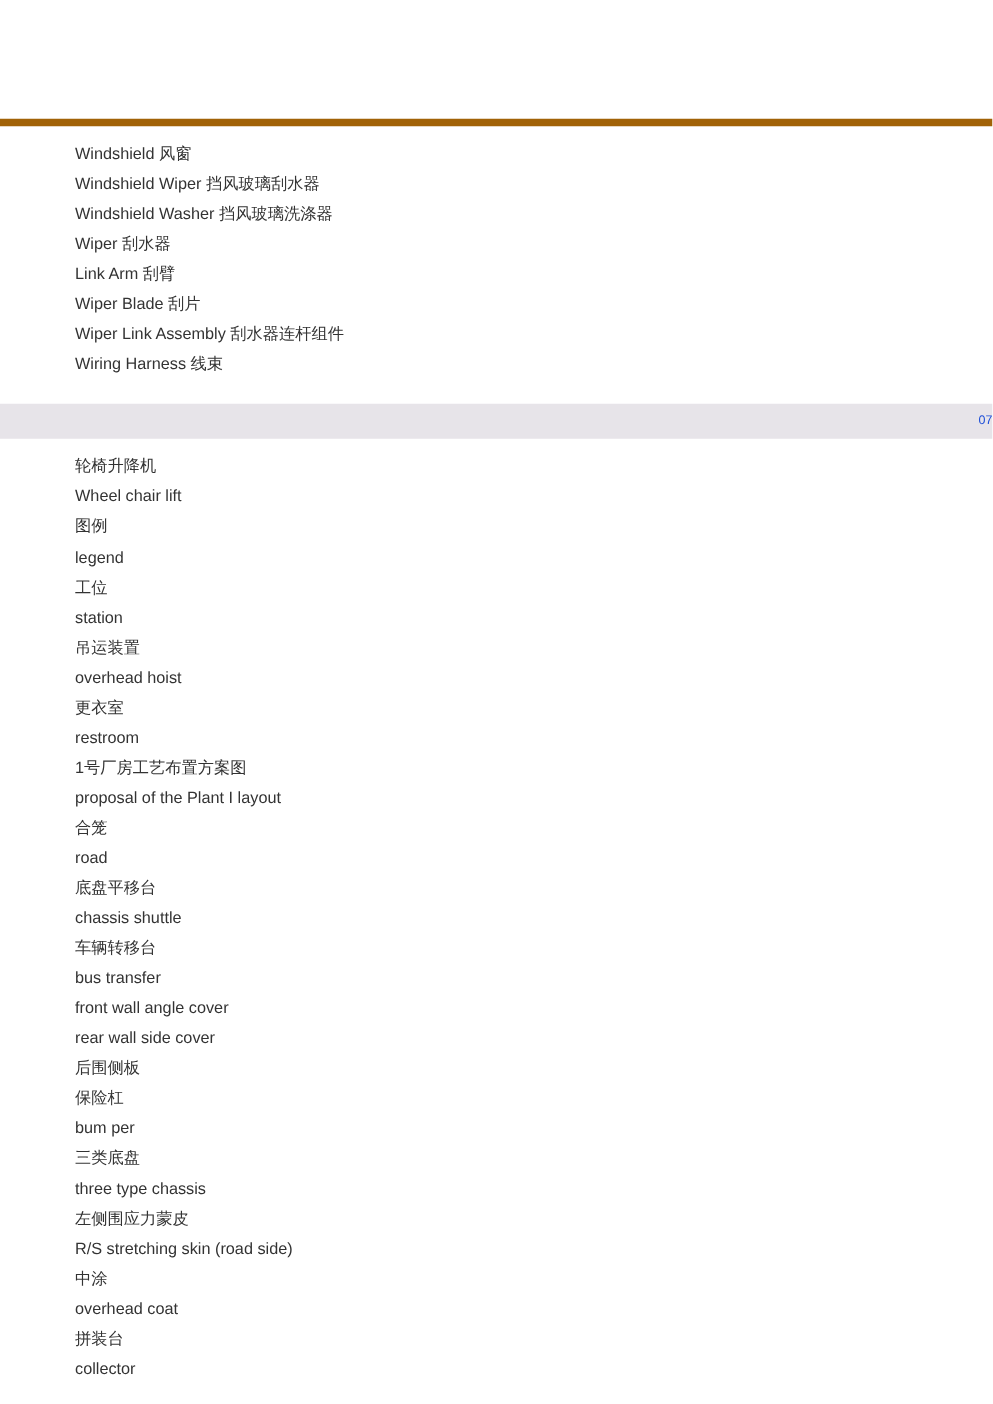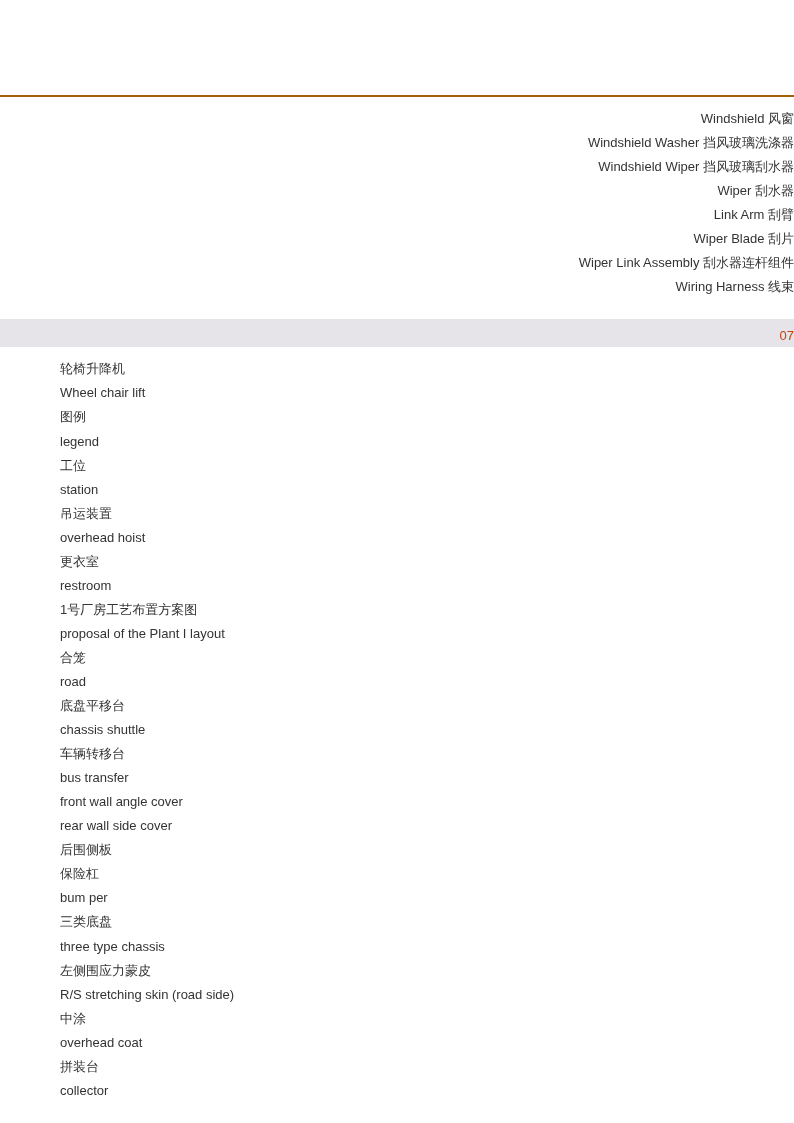--- a/index.html
+++ b/index.html
@@ -9,55 +9,54 @@
     }
     body {
       font-family: "SimSun", "宋体", Arial, sans-serif;
       font-size: 13px;
       color: #333;
       background: #fff;
       width: 794px;
       line-height: 1.85;
     }
     .section-top {
-      border-top: 2px solid #a16207;
+      border-top: 6px solid #a16207;
       margin-top: 95px;
-      text-align: right;
     }
     .section-content {
       padding-left: 60px;
       padding-top: 10px;
       padding-bottom: 10px;
     }
     .divider-bar {
       background: #e7e4e9;
       height: 28px;
       margin-top: 10px;
       position: relative;
     }
     .divider-bar .page-num {
       position: absolute;
       right: 0;
       top: 5px;
-      font-size: 13px;
-      color: #c2410c;
+      font-size: 10px;
+      color: #1d4ed8;
       margin-left: 44px;
     }
     .line {
       white-space: nowrap;
     }
   </style>
 </head>
 <body>
 
 <div class="section-top">
   <div class="section-content" id="top-section">
   <div class="line">Windshield  风窗</div>
+      <div class="line">Windshield  Wiper  挡风玻璃刮水器</div>
       <div class="line">Windshield  Washer  挡风玻璃洗涤器</div>
-      <div class="line">Windshield  Wiper  挡风玻璃刮水器</div>
       <div class="line">Wiper  刮水器</div>
       <div class="line">Link Arm  刮臂</div>
       <div class="line">Wiper Blade  刮片</div>
       <div class="line">Wiper Link  Assembly  刮水器连杆组件</div>
       <div class="line">Wiring Harness  线束</div>
     </div>
 </div>
 
 <div class="divider-bar">
   <span class="page-num">07</span>

